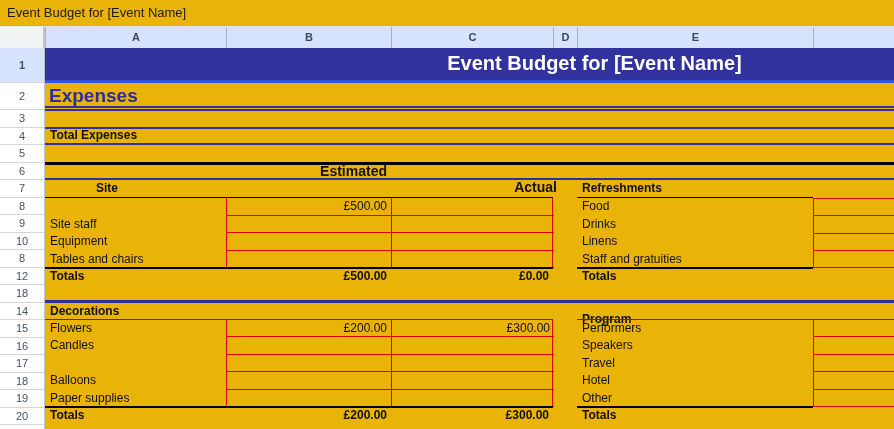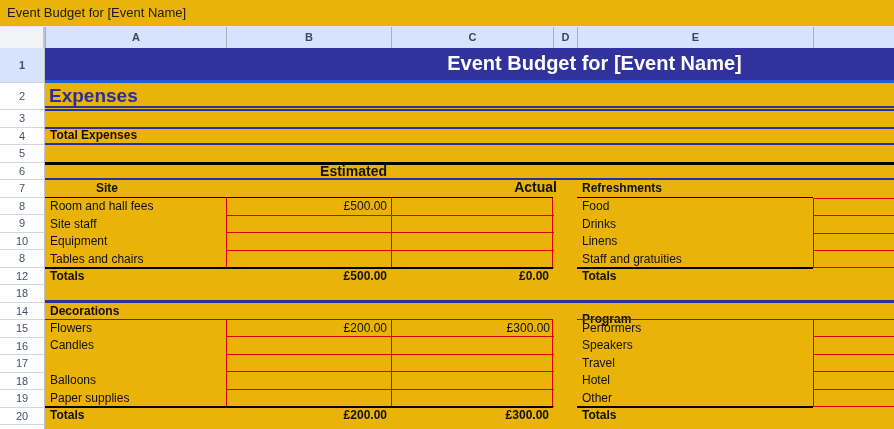--- a/index.html
+++ b/index.html
@@ -114,21 +114,20 @@
       <div class="rule" style="left: 0px; top: 149px; width: 508px; height: 1px; background: rgb(0, 0, 0); z-index: 5;"></div>
       <div class="rule" style="left: 532px; top: 149px; width: 236px; height: 1px; background: rgb(0, 0, 0); z-index: 5;"></div>
       <div class="rule" style="left: 0px; top: 218.5px; width: 508px; height: 2px; background: rgb(0, 0, 0); z-index: 5;"></div>
       <div class="rule" style="left: 532px; top: 218.5px; width: 236px; height: 2px; background: rgb(0, 0, 0); z-index: 5;"></div>
       <div class="rule" style="left: 0px; top: 252px; width: 849px; height: 3px; background: rgb(46, 46, 158); z-index: 5;"></div>
       <div class="rule" style="left: 0px; top: 271px; width: 508px; height: 1px; background: rgb(46, 46, 158); z-index: 5;"></div>
       <div class="rule" style="left: 532px; top: 271px; width: 317px; height: 1px; background: rgb(46, 46, 158); z-index: 5;"></div>
       <div class="rule" style="left: 0px; top: 357.5px; width: 508px; height: 2px; background: rgb(0, 0, 0); z-index: 5;"></div>
       <div class="rule" style="left: 532px; top: 357.5px; width: 236px; height: 2px; background: rgb(0, 0, 0); z-index: 5;"></div>
       <div class="cell-label bold" style="left: 0px; top: 132px; width: 181px; height: 24px; line-height: 17.5px; margin-left: 46px;">Site</div>
-      <div class="cell-label" style="left: 0px; top: 150px; width: 181px; height: 17.5px; line-height: 17.5px;">Room and hall fees</div>
       <div class="cell-label" style="left: 0px; top: 167.5px; width: 181px; height: 17.5px; line-height: 17.5px;">Site staff</div>
       <div class="cell-label" style="left: 0px; top: 185px; width: 181px; height: 17.5px; line-height: 17.5px;">Equipment</div>
       <div class="cell-label" style="left: 0px; top: 202.5px; width: 181px; height: 17.5px; line-height: 17.5px;">Tables and chairs</div>
       <div class="cell-label bold" style="left: 0px; top: 220px; width: 181px; height: 17.5px; line-height: 17.5px;">Totals</div>
       <div class="val bold" style="left: 181px; top: 220px; width: 165px; height: 17.5px; line-height: 17.5px;">£500.00</div>
       <div class="val bold" style="left: 346px; top: 220px; width: 162px; height: 17.5px; line-height: 17.5px;">£0.00</div>
       <div class="redgrid" style="left: 181px; top: 150px; width: 327px; height: 70px; grid-template-columns: 165px 162px; grid-auto-rows: 1fr; border-left: 1px solid rgb(224, 0, 0); border-right: 1px solid rgb(224, 0, 0); border-top: none;">
         <div class="rc c0" style="line-height: 16.5px;">£500.00</div>
         <div class="rc" style="line-height: 16.5px;"></div>
         <div class="rc c0" style="line-height: 16.5px;"></div>

